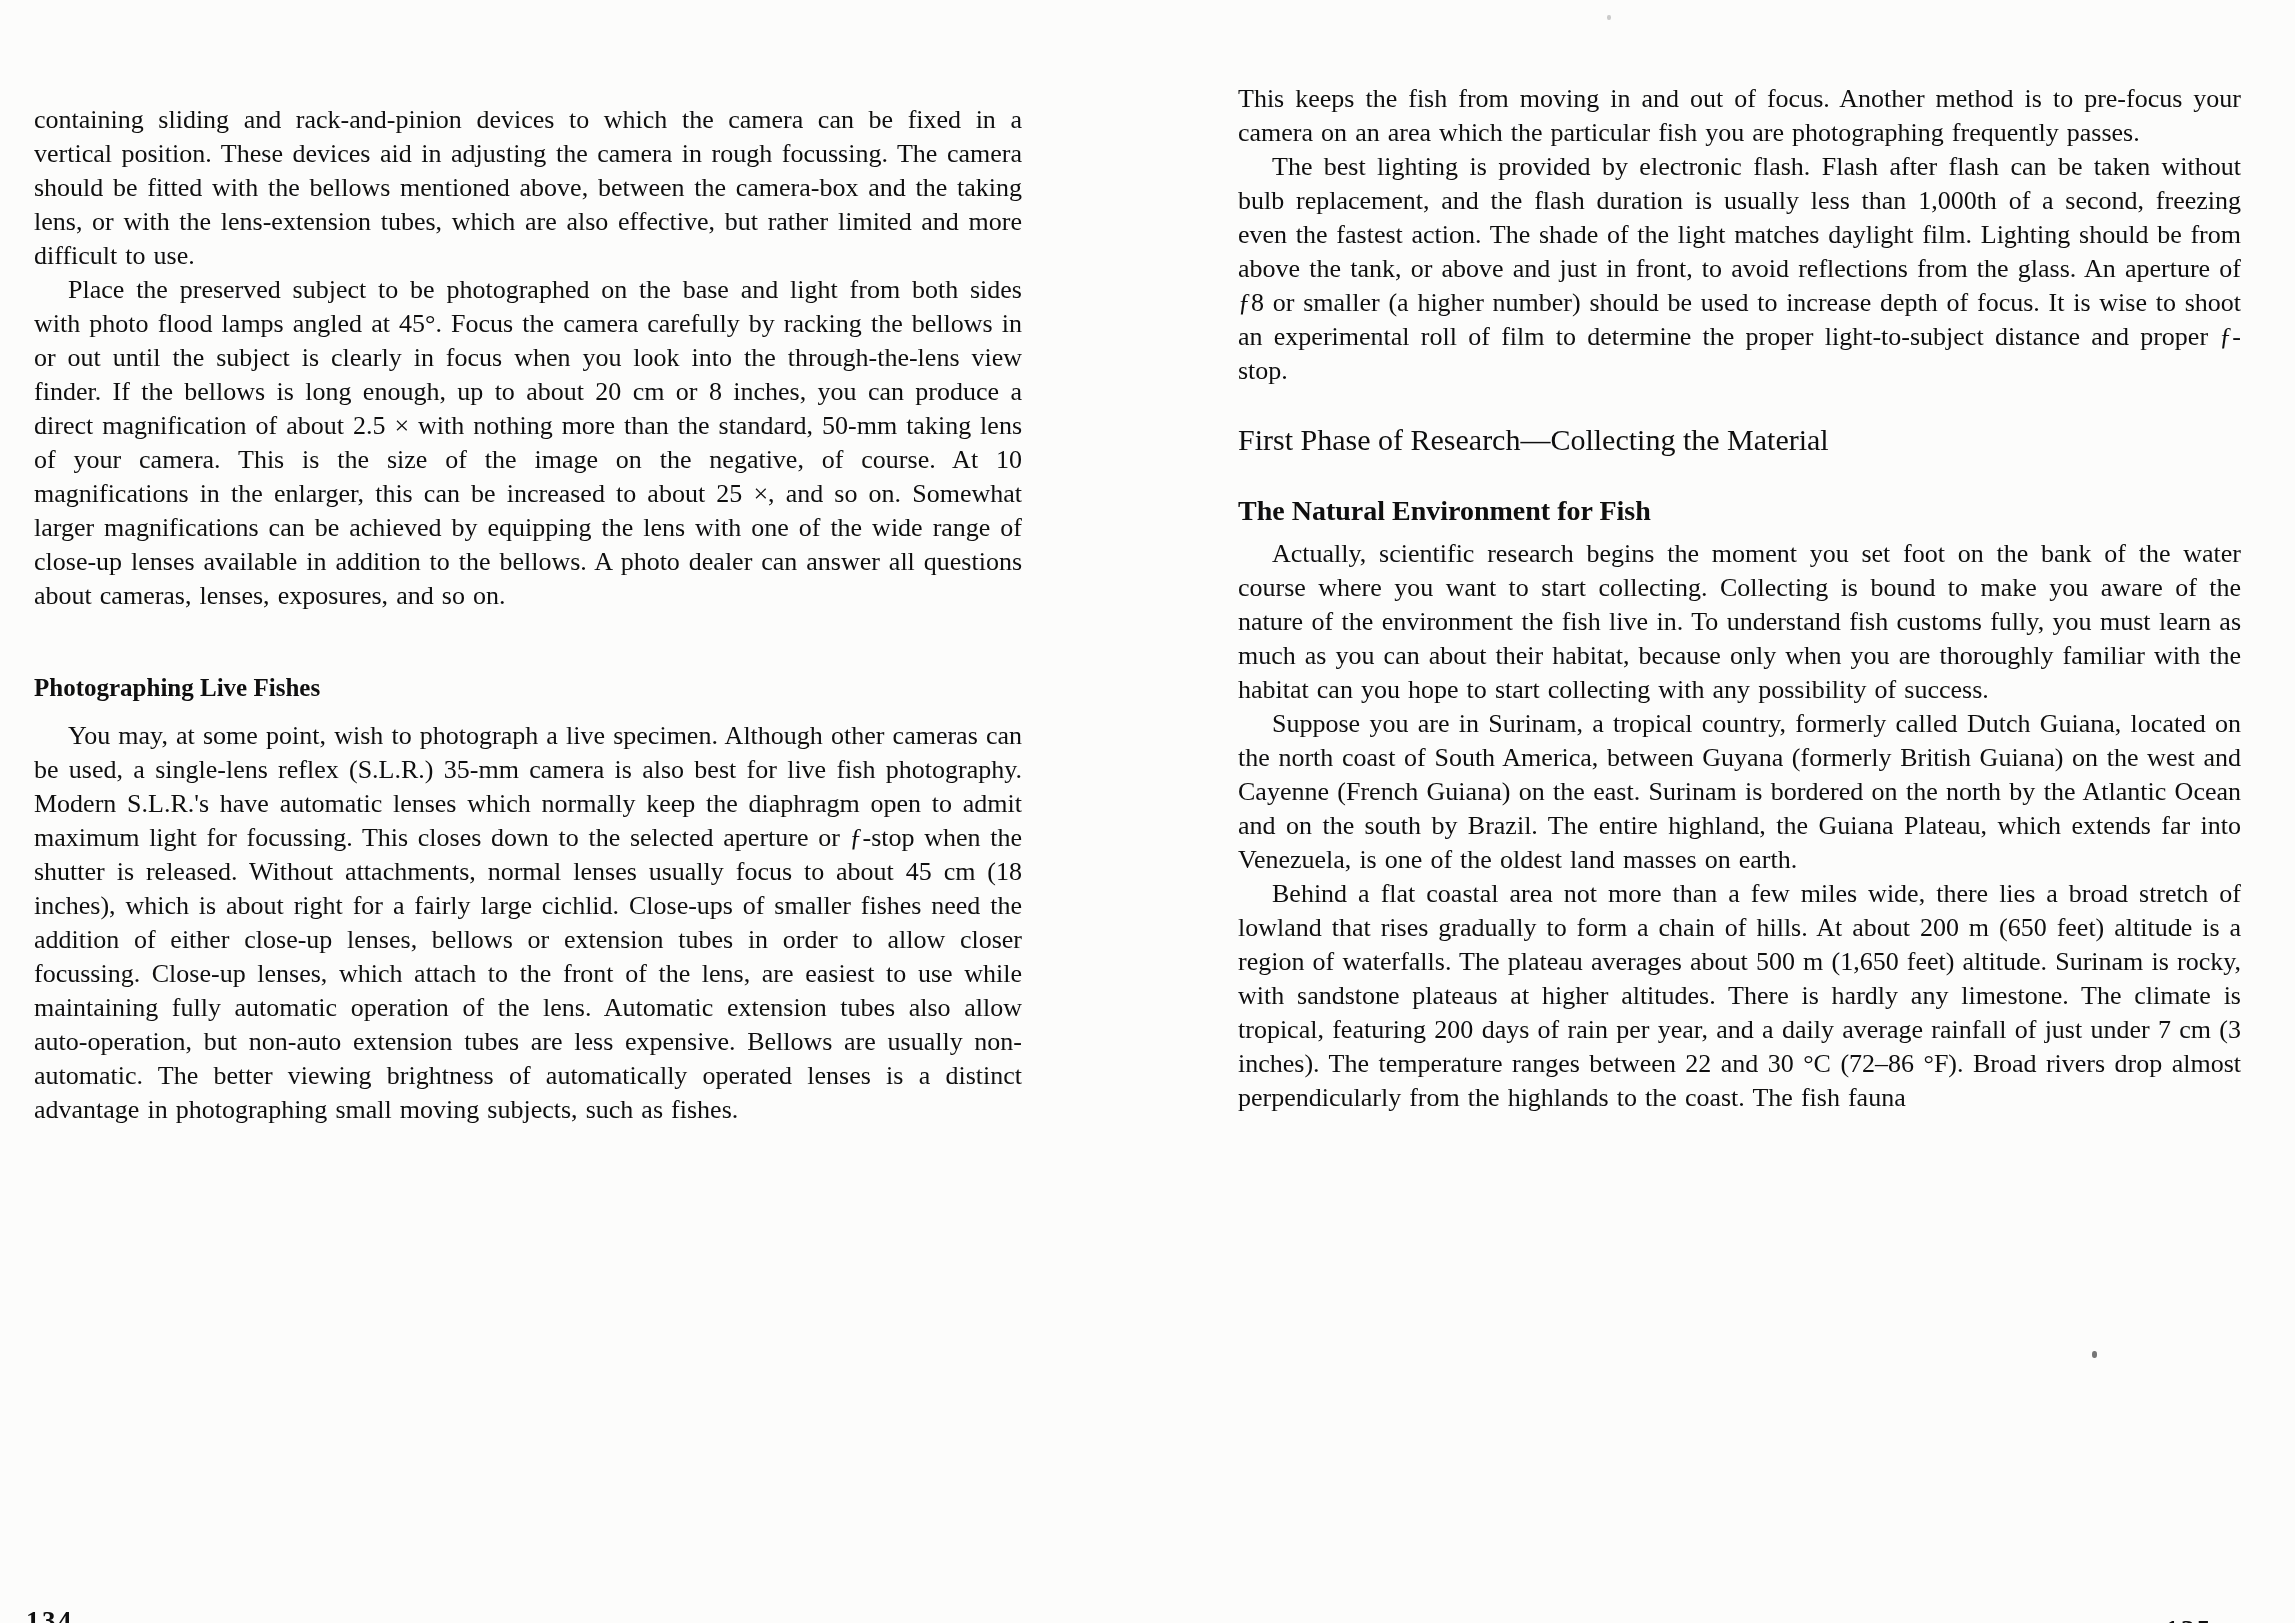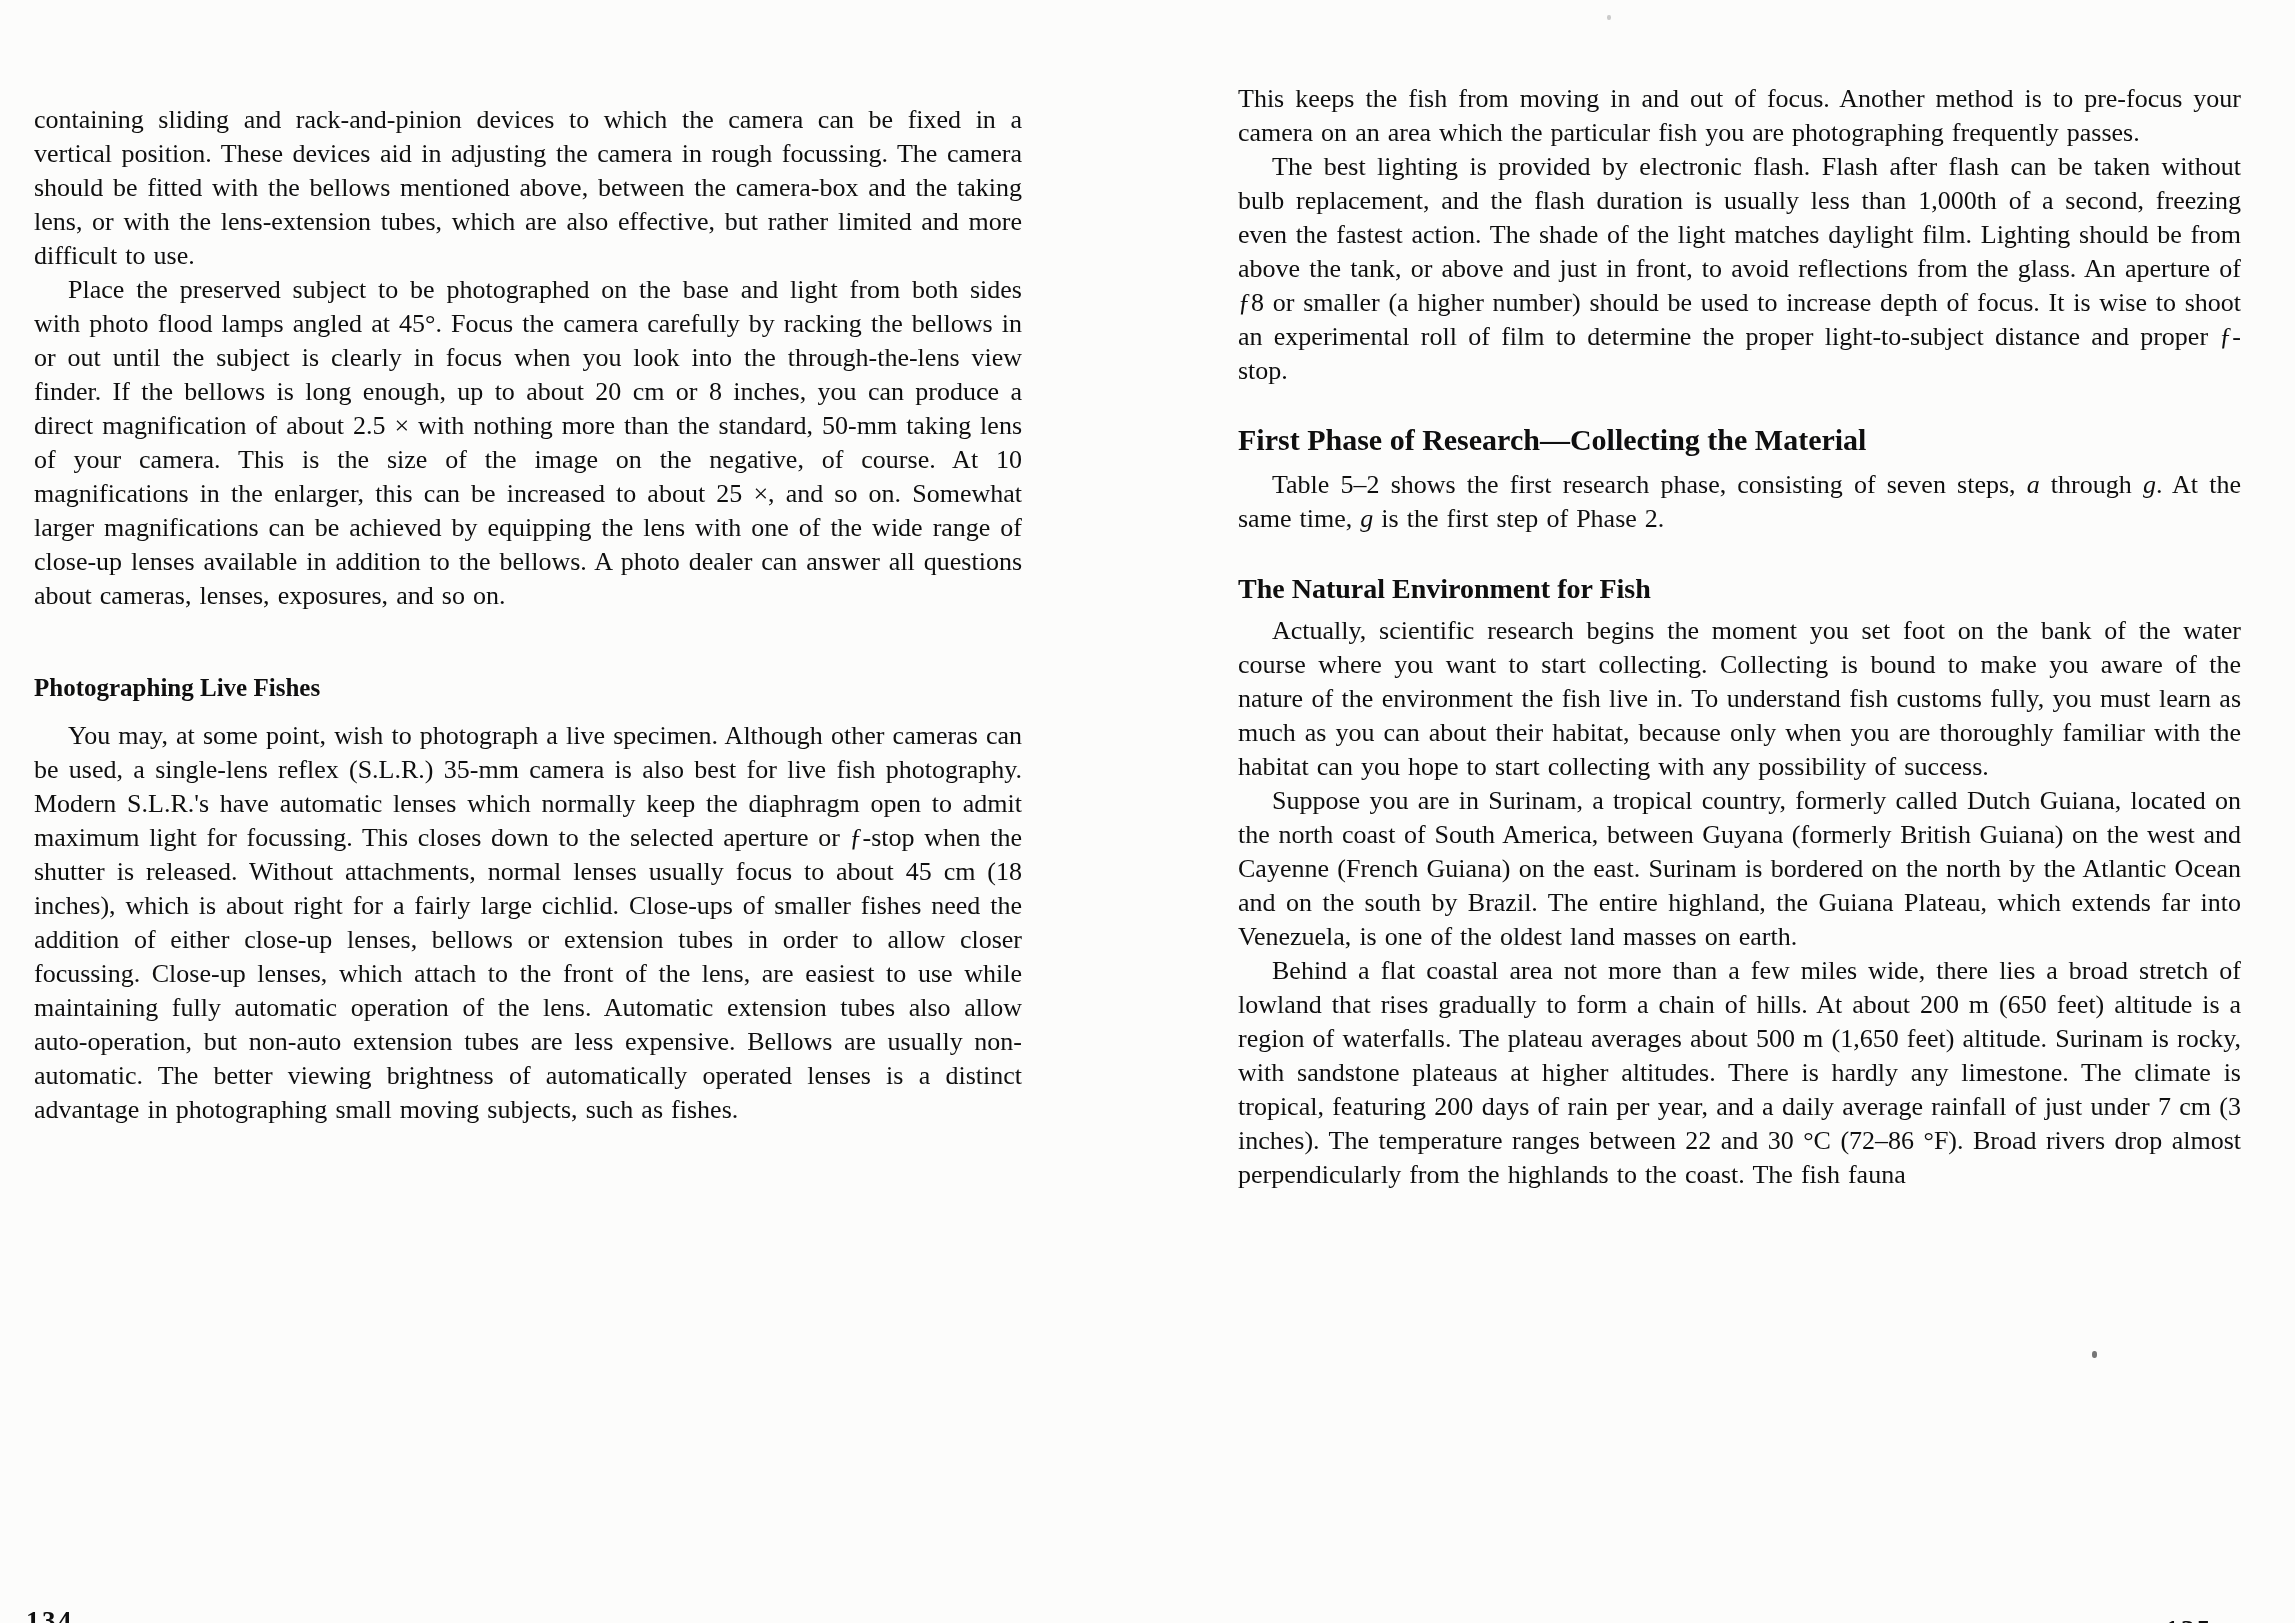--- a/index.html
+++ b/index.html
@@ -30,21 +30,21 @@
   h3.subheading {
     font-size: 25px;
     line-height: 31px;
     font-weight: bold;
     margin: 59px 0 16px 0;
     text-align: left;
   }
   h2.heading1 {
     font-size: 30px;
     line-height: 37px;
-    font-weight: bold;
+    font-weight: normal;
     margin: 33px 0 9.5px 0;
     text-align: left;
   }
   h3.subheading2 {
     font-size: 28px;
     line-height: 30px;
     font-weight: bold;
     margin: 38px 0 10.7px 0;
     text-align: left;
   }
@@ -74,23 +74,20 @@
   <p class="body">containing sliding and rack-and-pinion devices to which the camera can be fixed in a vertical position. These devices aid in adjusting the camera in rough focussing. The camera should be fitted with the bellows mentioned above, between the camera-box and the taking lens, or with the lens-extension tubes, which are also effective, but rather limited and more difficult to use.</p>
   <p class="body indent">Place the preserved subject to be photographed on the base and light from both sides with photo flood lamps angled at 45°. Focus the camera carefully by racking the bellows in or out until the subject is clearly in focus when you look into the through-the-lens view finder. If the bellows is long enough, up to about 20 cm or 8 inches, you can produce a direct magnification of about 2.5 × with nothing more than the standard, 50-mm taking lens of your camera. This is the size of the image on the negative, of course. At 10 magnifications in the enlarger, this can be increased to about 25 ×, and so on. Somewhat larger magnifications can be achieved by equipping the lens with one of the wide range of close-up lenses available in addition to the bellows. A photo dealer can answer all questions about cameras, lenses, exposures, and so on.</p>
   <h3 class="subheading">Photographing Live Fishes</h3>
   <p class="body indent">You may, at some point, wish to photograph a live specimen. Although other cameras can be used, a single-lens reflex (S.L.R.) 35-mm camera is also best for live fish photography. Modern S.L.R.'s have automatic lenses which normally keep the diaphragm open to admit maximum light for focussing. This closes down to the selected aperture or ƒ-stop when the shutter is released. Without attachments, normal lenses usually focus to about 45 cm (18 inches), which is about right for a fairly large cichlid. Close-ups of smaller fishes need the addition of either close-up lenses, bellows or extension tubes in order to allow closer focussing. Close-up lenses, which attach to the front of the lens, are easiest to use while maintaining fully automatic operation of the lens. Automatic extension tubes also allow auto-operation, but non-auto extension tubes are less expensive. Bellows are usually non-automatic. The better viewing brightness of automatically operated lenses is a distinct advantage in photographing small moving subjects, such as fishes.</p>
 </div>
 
 <div class="page-col right">
   <p class="body">This keeps the fish from moving in and out of focus. Another method is to pre-focus your camera on an area which the particular fish you are photographing frequently passes.</p>
   <p class="body indent">The best lighting is provided by electronic flash. Flash after flash can be taken without bulb replacement, and the flash duration is usually less than 1,000th of a second, freezing even the fastest action. The shade of the light matches daylight film. Lighting should be from above the tank, or above and just in front, to avoid reflections from the glass. An aperture of ƒ8 or smaller (a higher number) should be used to increase depth of focus. It is wise to shoot an experimental roll of film to determine the proper light-to-subject distance and proper ƒ-stop.</p>
   <h2 class="heading1">First Phase of Research—Collecting the Material</h2>
-  <p class="body indent">
-    <span>Table 5–2 shows the first research phase, consisting of seven steps, </span><span class="it">a</span><span> through </span><span class="it">g</span><span>. At the same time, </span><span class="it">g</span><span> is the first step of Phase 2.</span>
-  </p>
   <h3 class="subheading2">The Natural Environment for Fish</h3>
   <p class="body indent">Actually, scientific research begins the moment you set foot on the bank of the water course where you want to start collecting. Collecting is bound to make you aware of the nature of the environment the fish live in. To understand fish customs fully, you must learn as much as you can about their habitat, because only when you are thoroughly familiar with the habitat can you hope to start collecting with any possibility of success.</p>
   <p class="body indent">Suppose you are in Surinam, a tropical country, formerly called Dutch Guiana, located on the north coast of South America, between Guyana (formerly British Guiana) on the west and Cayenne (French Guiana) on the east. Surinam is bordered on the north by the Atlantic Ocean and on the south by Brazil. The entire highland, the Guiana Plateau, which extends far into Venezuela, is one of the oldest land masses on earth.</p>
   <p class="body indent">Behind a flat coastal area not more than a few miles wide, there lies a broad stretch of lowland that rises gradually to form a chain of hills. At about 200 m (650 feet) altitude is a region of waterfalls. The plateau averages about 500 m (1,650 feet) altitude. Surinam is rocky, with sandstone plateaus at higher altitudes. There is hardly any limestone. The climate is tropical, featuring 200 days of rain per year, and a daily average rainfall of just under 7 cm (3 inches). The temperature ranges between 22 and 30 °C (72–86 °F). Broad rivers drop almost perpendicularly from the highlands to the coast. The fish fauna</p>
 </div>
 
 <div class="pagenum left-num">134</div>
 <div class="pagenum right-num">135</div>
 
 <div class="speck s1"></div>

